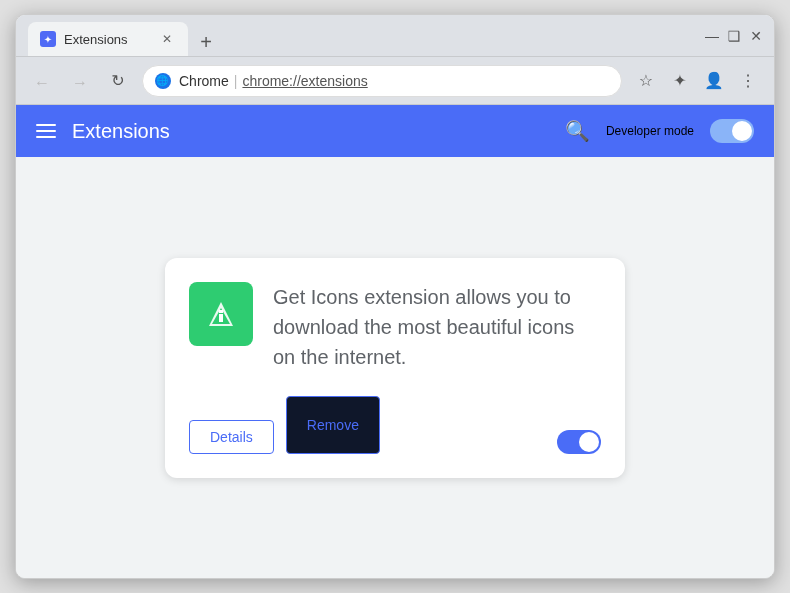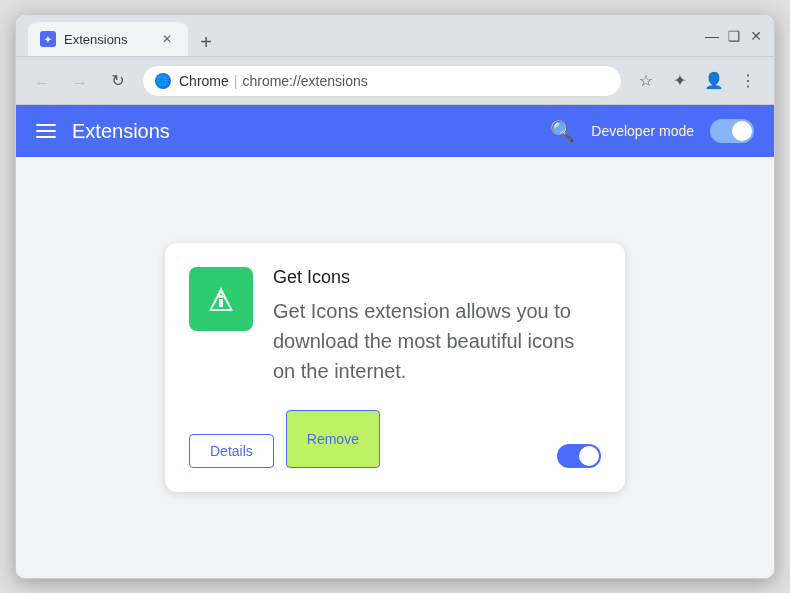--- a/index.html
+++ b/index.html
@@ -163,20 +163,21 @@
       align-items: center;
       gap: 3px;
       font-size: 14px;
     }
     .address-separator {
       color: #bbb;
       margin: 0 2px;
     }
     .address-url {
       color: #555;
+      text-decoration: underline;
     }
     .toolbar-icons {
       display: flex;
       gap: 6px;
       align-items: center;
     }
     .toolbar-icon-btn {
       width: 28px;
       height: 28px;
       border-radius: 50%;
@@ -213,22 +214,22 @@
       color: white;
       font-weight: 400;
       flex: 1;
     }
     .search-icon {
       color: white;
       font-size: 20px;
       cursor: pointer;
     }
     .dev-mode-label {
-      color: #fef9c3;
-      font-size: 14px;
+      color: #000000;
+      font-size: 12px;
     }
     .toggle-switch {
       width: 44px;
       height: 24px;
       background: #1a4fc4;
       border-radius: 12px;
       position: relative;
       cursor: pointer;
     }
     .toggle-switch.on {
@@ -332,21 +333,21 @@
       font-size: 14px;
       background: white;
       cursor: pointer;
     }
     .btn-remove {
       padding: 20px 20px;
       border: 1px solid #4a6cf7;
       border-radius: 4px;
       color: #4a6cf7;
       font-size: 14px;
-      background: #bef264;
+      background: #0f172a;
       cursor: pointer;
     }
     .ext-toggle {
       margin-left: auto;
       width: 44px;
       height: 24px;
       background: #4a6cf7;
       border-radius: 12px;
       position: relative;
       cursor: pointer;
@@ -427,21 +428,20 @@
       <div class="ext-card-top">
         <div class="ext-icon">
           <svg viewBox="0 0 36 36" fill="none" xmlns="http://www.w3.org/2000/svg">
             <polygon points="18,6 30,30 6,30" fill="white" opacity="0.9"></polygon>
             <polygon points="18,12 27,28 9,28" fill="#2ecc71"></polygon>
             <rect x="16" y="18" width="4" height="8" fill="white"></rect>
             <rect x="16" y="14" width="4" height="3" fill="white"></rect>
           </svg>
         </div>
         <div class="ext-info">
-          <div class="ext-name">Get Icons</div>
           <div class="ext-description">Get Icons extension allows you to download the most beautiful icons on the internet.</div>
         </div>
       </div>
       <div class="ext-card-bottom">
         <button class="btn-details">Details</button>
         <button class="btn-remove">Remove</button>
         <div class="ext-toggle">
           <div class="ext-toggle-knob"></div>
         </div>
       </div>

